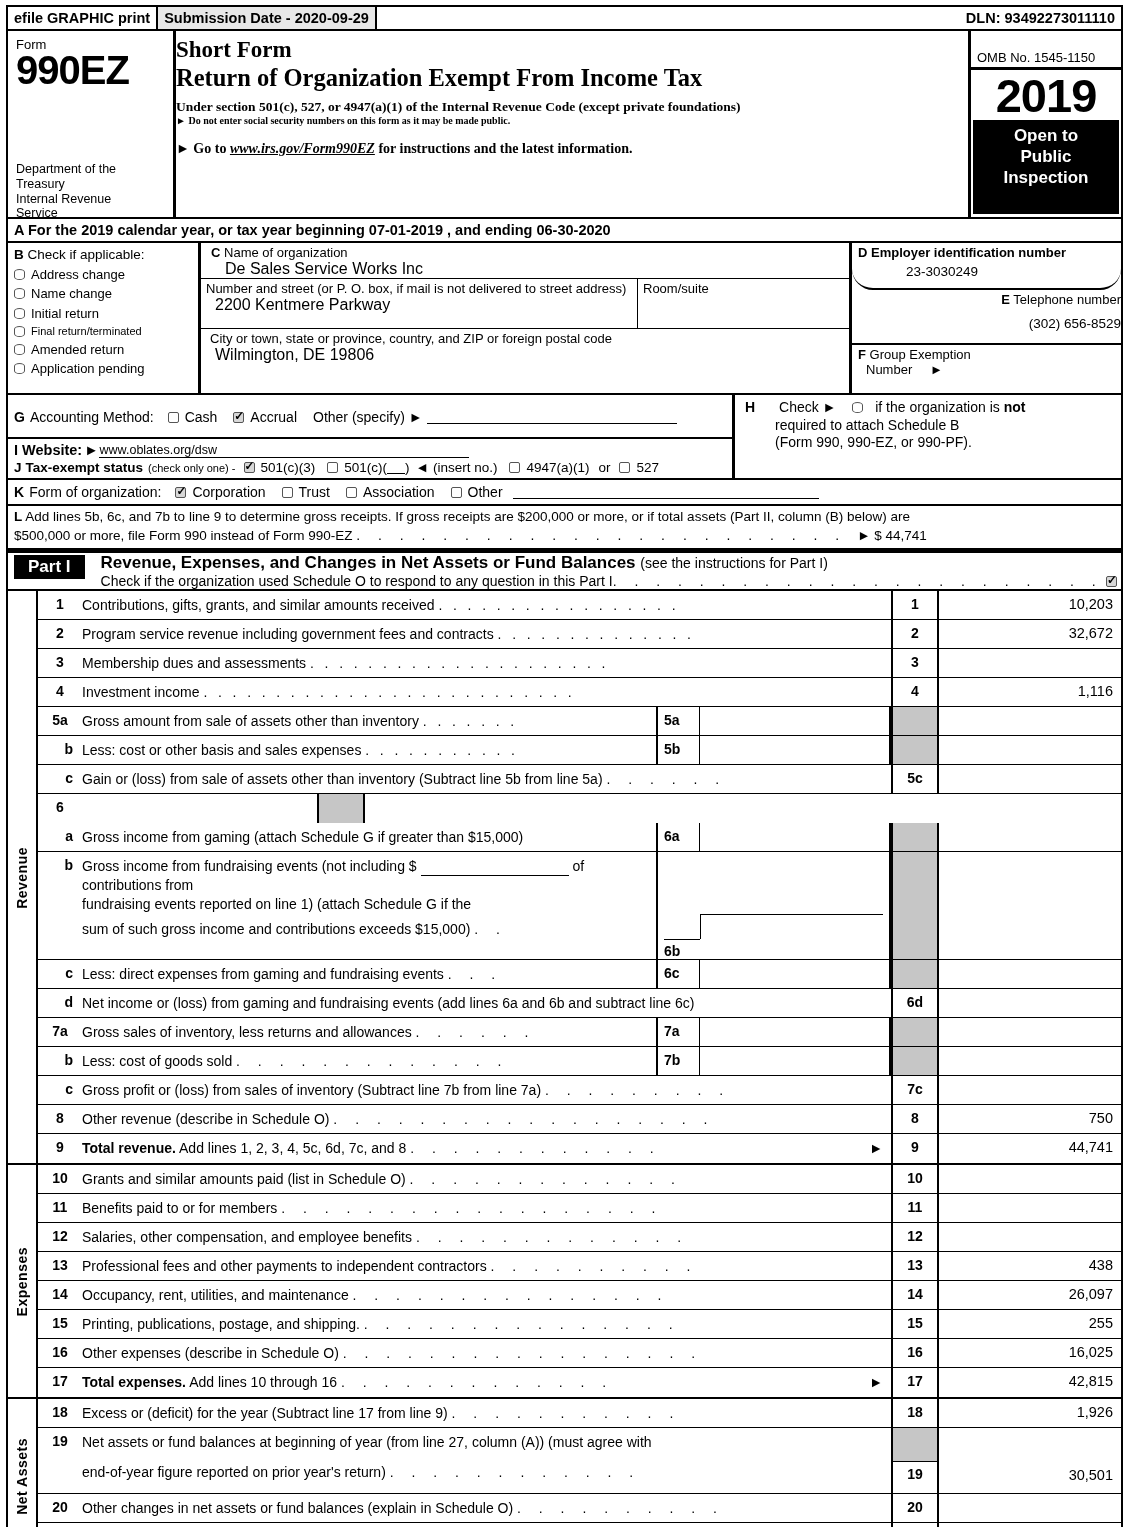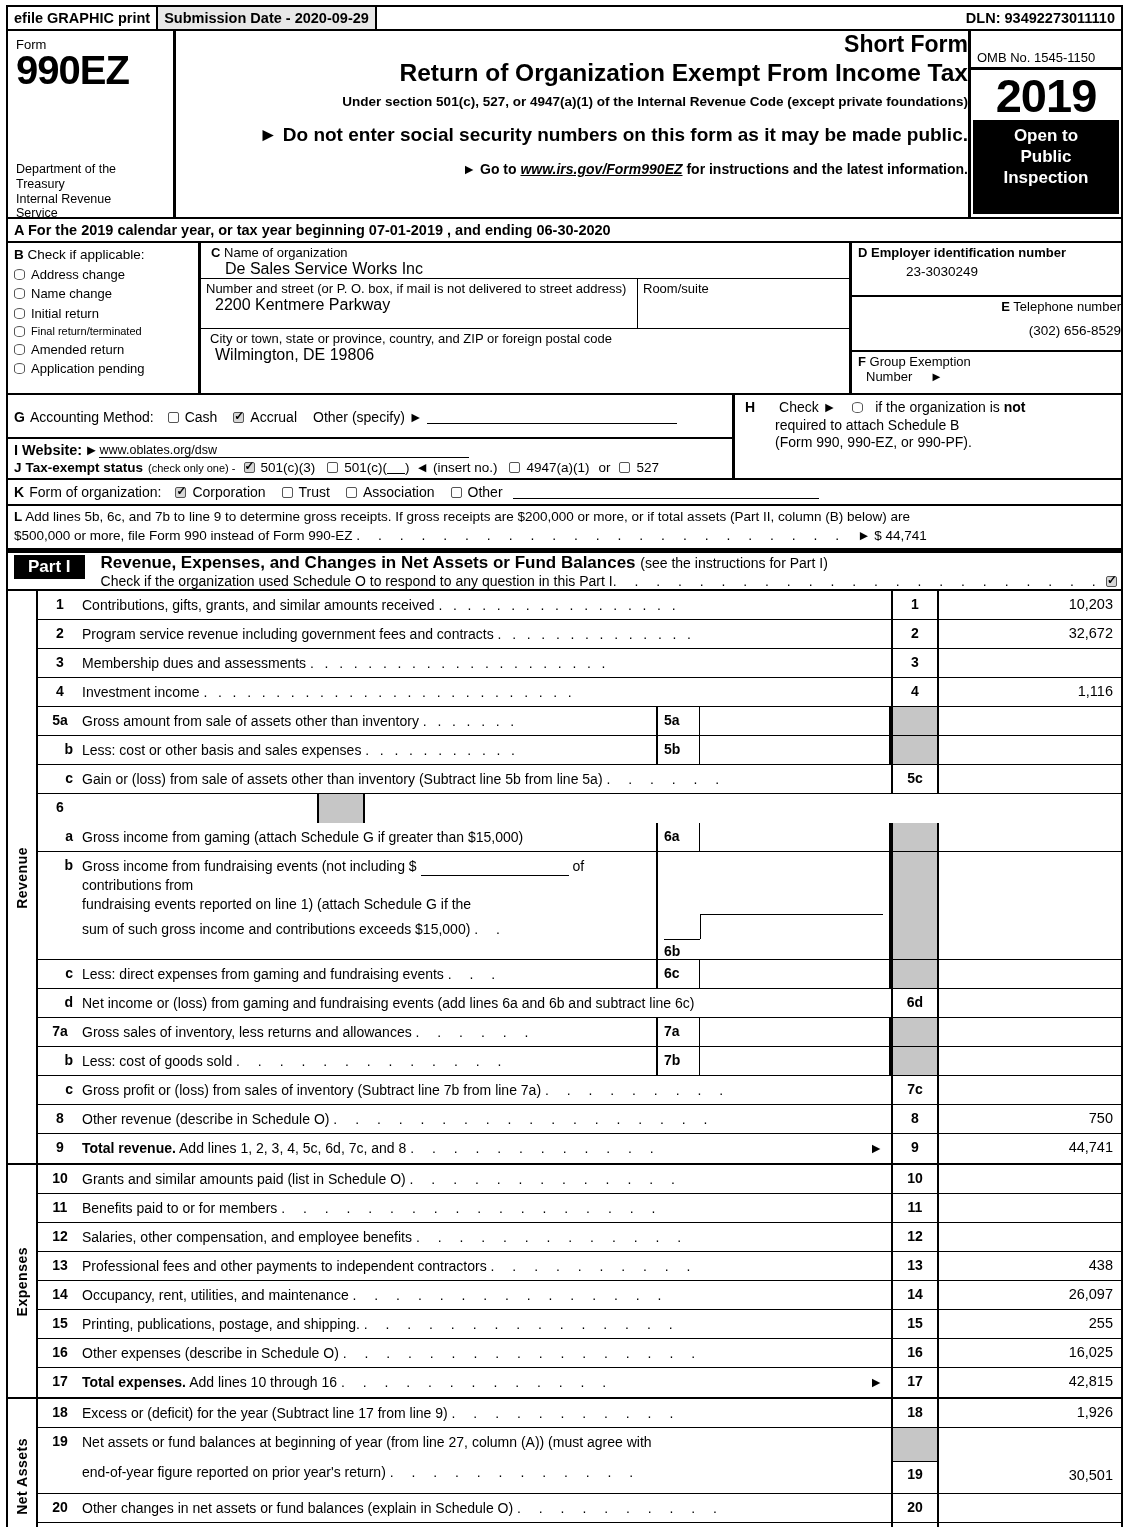--- a/index.html
+++ b/index.html
@@ -23,25 +23,25 @@
   
   .hdr { display:flex; border-left:2px solid #000; border-right:2px solid #000;
          border-bottom:2px solid #000; height:188px; }
   .hdr-form { width:168px; border-right:3px solid #000; padding:6px 8px 0 8px;
               position:relative; }
   .hdr-form .lbl { font-size:13px; }
   .hdr-form .num { font-size:40px; font-weight:bold; letter-spacing:-1px;
                    margin-top:-4px; }
   .hdr-form .dept { position:absolute; bottom:-4px; left:8px; font-size:12.5px;
                     line-height:1.18; }
-  .hdr-mid { flex:1; text-align:right; position:relative; }
+  .hdr-mid { flex:1; padding-top:6px; text-align:left; position:relative;font-family:Liberation Serif, serif; }
   .t-short { font-size:23px; font-weight:bold; }
   .t-main  { font-size:24.5px; font-weight:bold; margin-top:1px; }
   .t-sub   { font-size:13.5px; font-weight:bold; margin-top:7px; }
-  .t-bul   { font-size:19px; font-weight:bold; margin-top:15px; }
+  .t-bul   { font-size:10px; font-weight:bold; }
   .t-bul2  { font-size:14px; font-weight:bold; margin-top:15px; }
   .t-bul2 a, .lnk { text-decoration:underline; font-style:italic; color:#000; }
   .hdr-right { width:153px; border-left:3px solid #000; display:flex;
                flex-direction:column; }
   .omb { border-bottom:3px solid #000; padding:19px 0 2px 6px; font-size:13px; }
   .yr  { font-size:47px; font-weight:bold; text-align:center; line-height:1.05;
          letter-spacing:-1px; padding:1px 0 0 0; }
   .opento { background:#000; color:#fff; text-align:center; font-weight:bold;
             font-size:17px; line-height:1.22; flex:1; padding:6px 0 4px 0;
             margin:0 2px 3px 2px; }
@@ -70,21 +70,21 @@
   .boxC { flex:1; border-left:3px solid #000; display:flex; flex-direction:column; }
   .cRow { border-bottom:1.6px solid #000; padding:2px 0 2px 5px; font-size:13px; }
   .cRow:last-child { border-bottom:none; }
   .cRow .val { font-size:16px; padding-left:14px; }
   .cRow.flexrow { display:flex; padding:0; }
   .cRow .seg1 { flex:1; padding:2px 0 2px 5px; }
   .cRow .seg2 { width:212px; border-left:1.6px solid #000; padding:2px 0 2px 5px; }
 
   .boxD { width:272px; border-left:3px solid #000; display:flex; flex-direction:column; }
   .dCell { padding:2px 0 0 6px; font-size:13px; }
-  .dCell.b1 { border-bottom:2.4px solid #000; height:54px; }
+  .dCell.b1 { border-bottom:2.4px solid #000; height:47px;border-radius:21px; }
   .dCell.b2 { border-bottom:2.4px solid #000; height:55px;text-align:right; }
   .dCell .v { padding-left:48px; font-size:13.5px; margin-top:4px; }
   .dCell .v2 { padding-left:86px; font-size:13.5px; margin-top:9px; }
 
   
   .gh { display:flex; border-left:2px solid #000; border-right:2px solid #000;
         border-bottom:2px solid #000; }
   .ghL { flex:1; }
   .gRow { padding:6px 0 4px 6px; font-size:14px; display:flex; align-items:center;
           border-bottom:2px solid #000; height:44px; }

